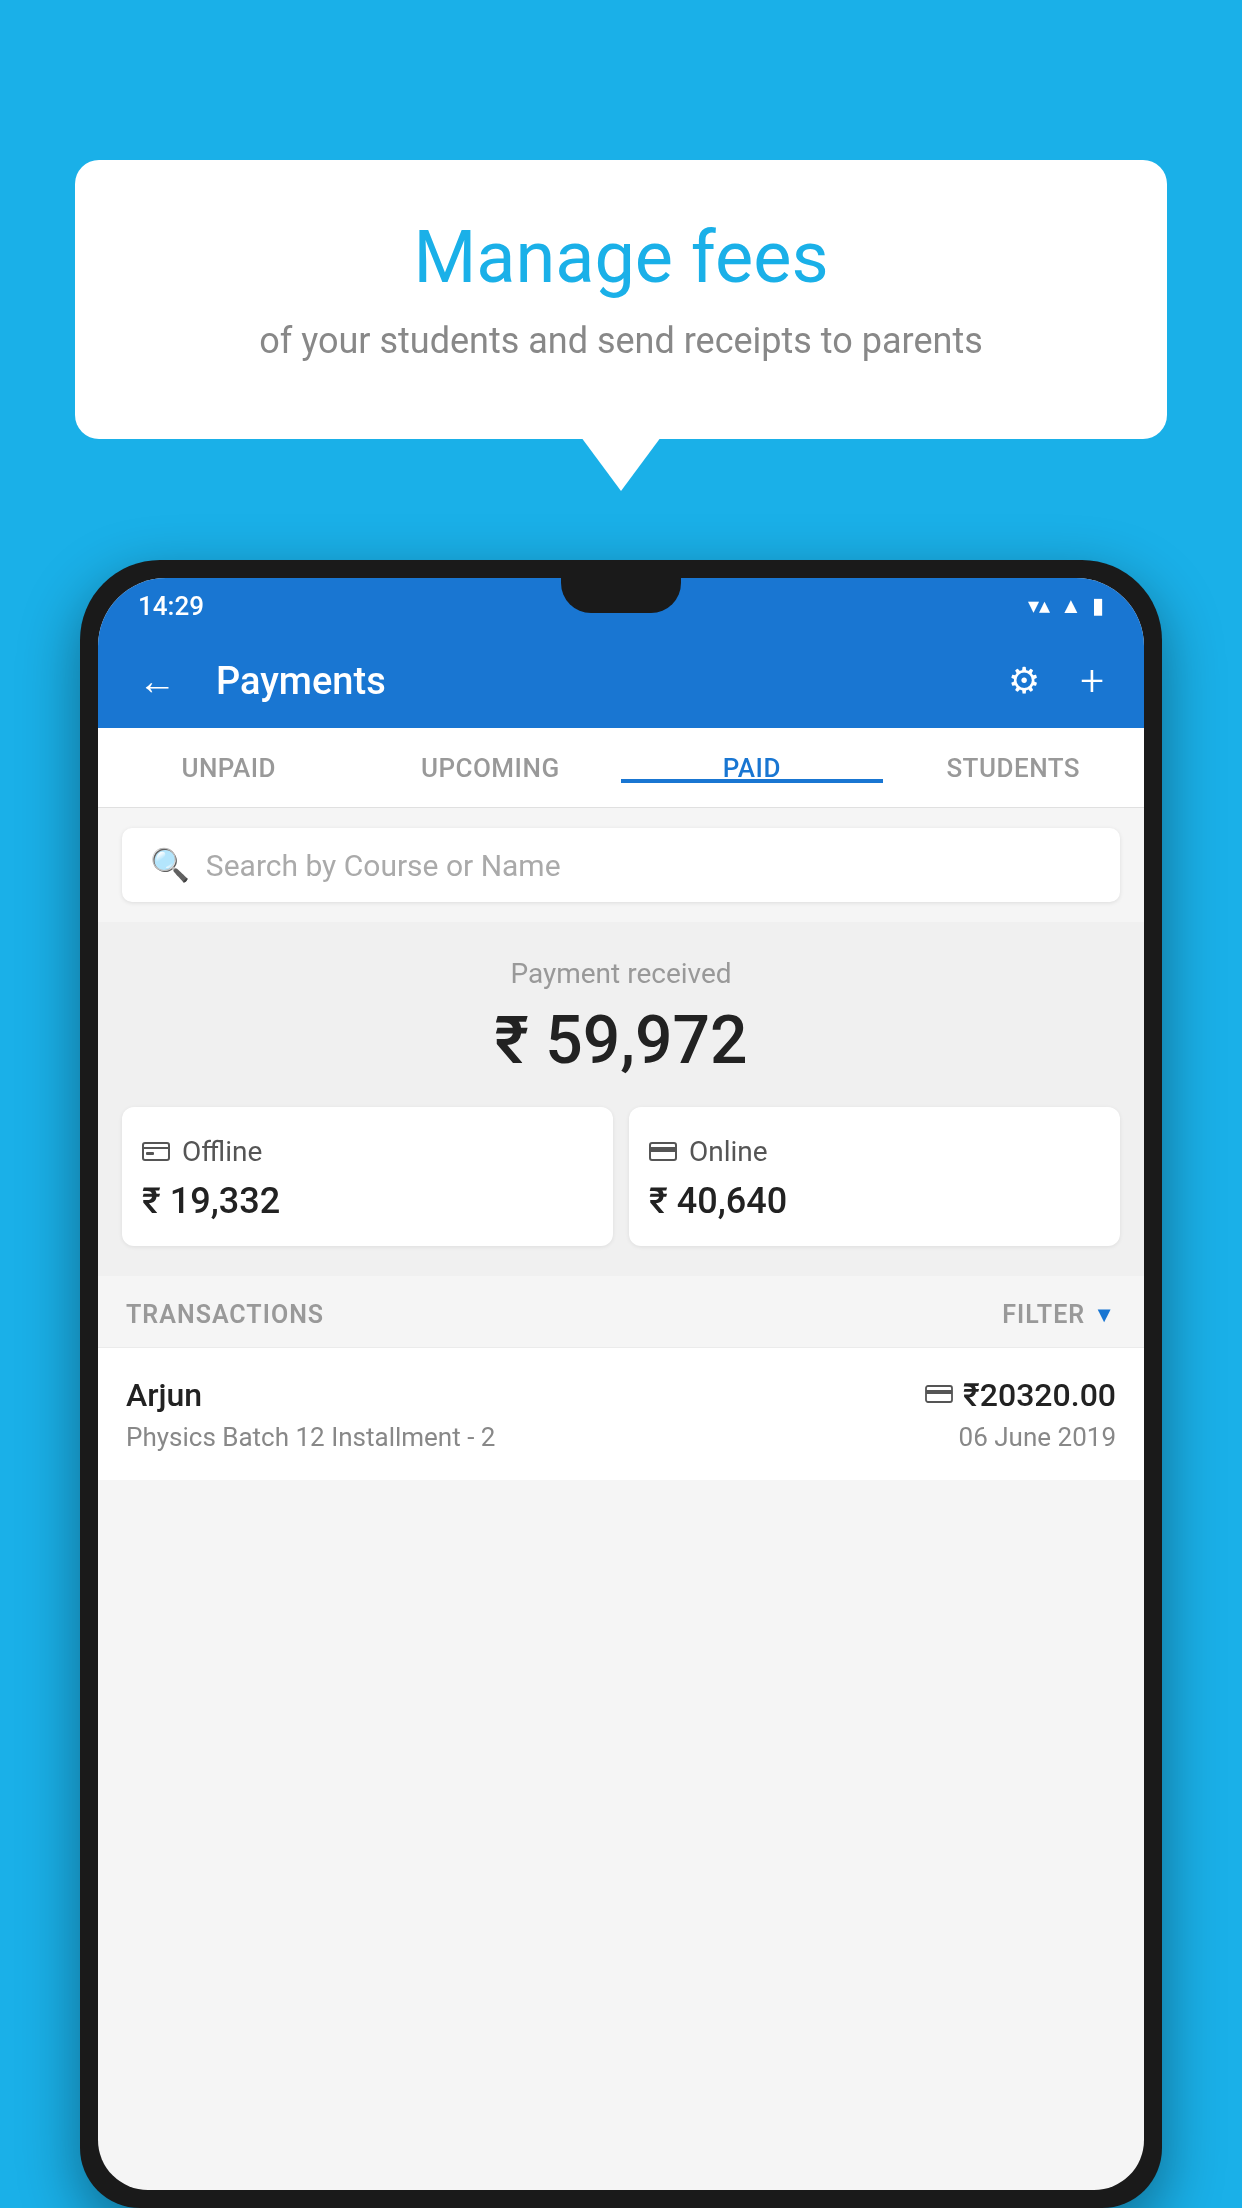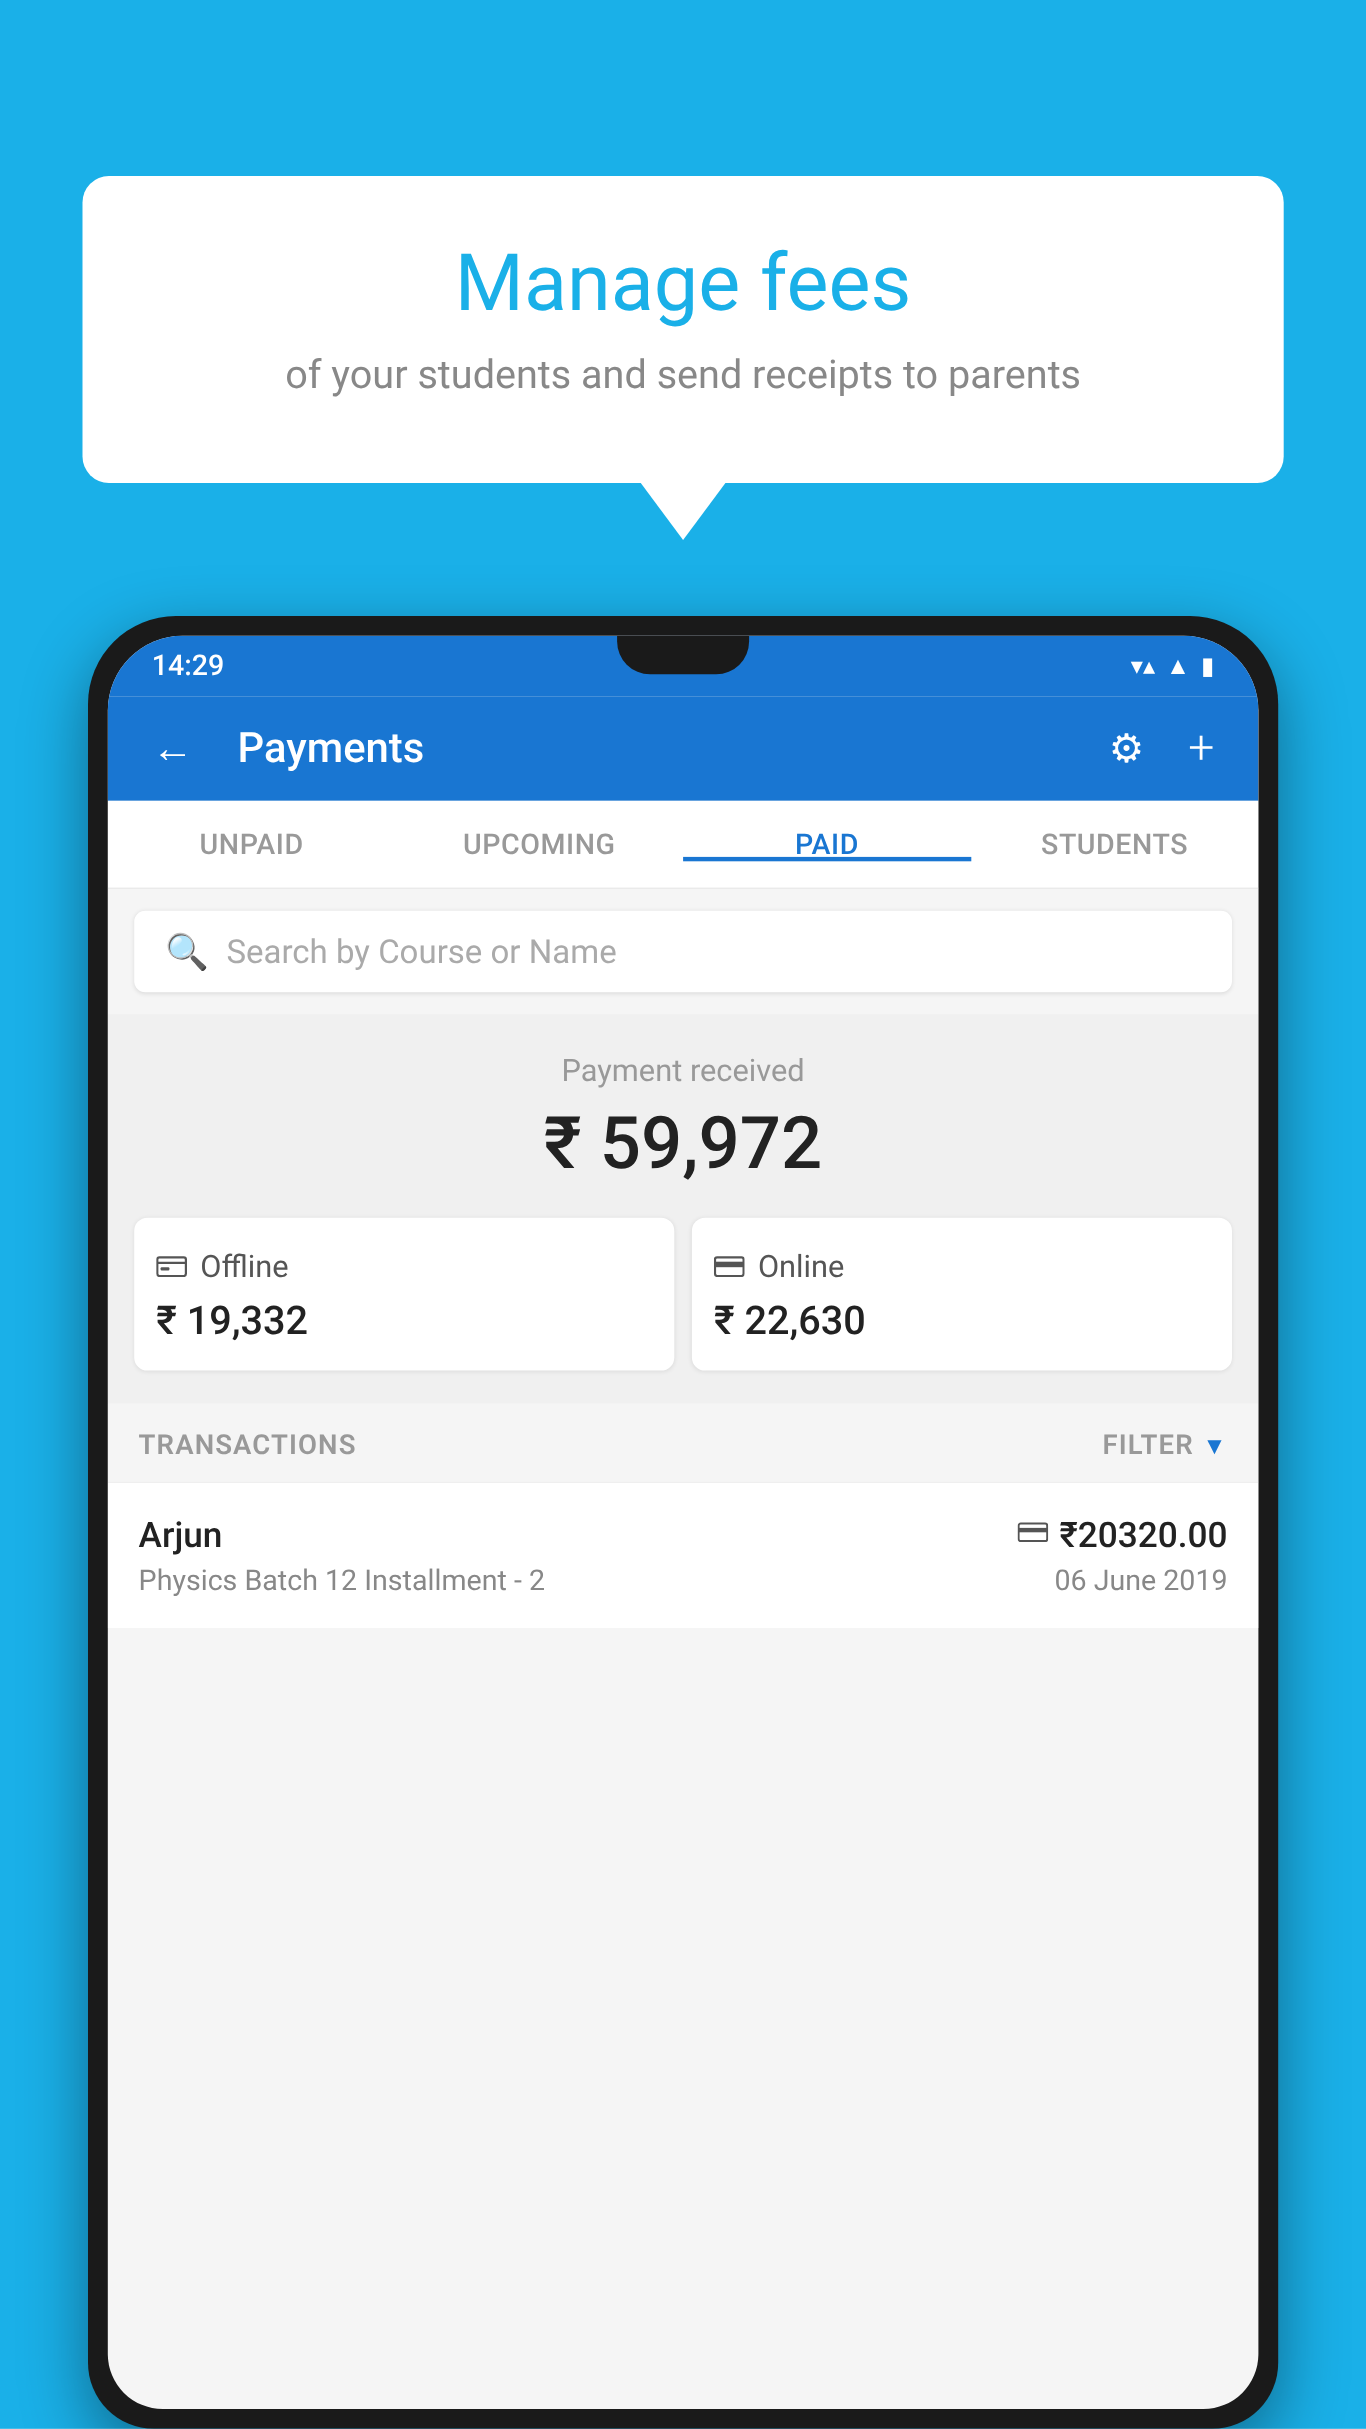--- a/index.html
+++ b/index.html
@@ -459,21 +459,21 @@
           <div class="payment-card">
             <div class="card-header">
               <span class="card-icon">
                 <svg width="28" height="22" viewBox="0 0 28 22" fill="none">
                   <rect x="1" y="4" width="26" height="17" rx="2" stroke="#555" stroke-width="2"></rect>
                   <rect x="1" y="8" width="26" height="5" fill="#555"></rect>
                 </svg>
               </span>
               <span class="card-type">Online</span>
             </div>
-            <div class="card-amount">₹ 22,630</div>
+            <div class="card-amount">₹ 40,640</div>
           </div>
         </div>
       </div>
 
       <div class="transactions-header">
         <span class="transactions-label">TRANSACTIONS</span>
         <div class="filter-btn">
           <span>FILTER</span>
           <span class="filter-icon">▼</span>
         </div>

